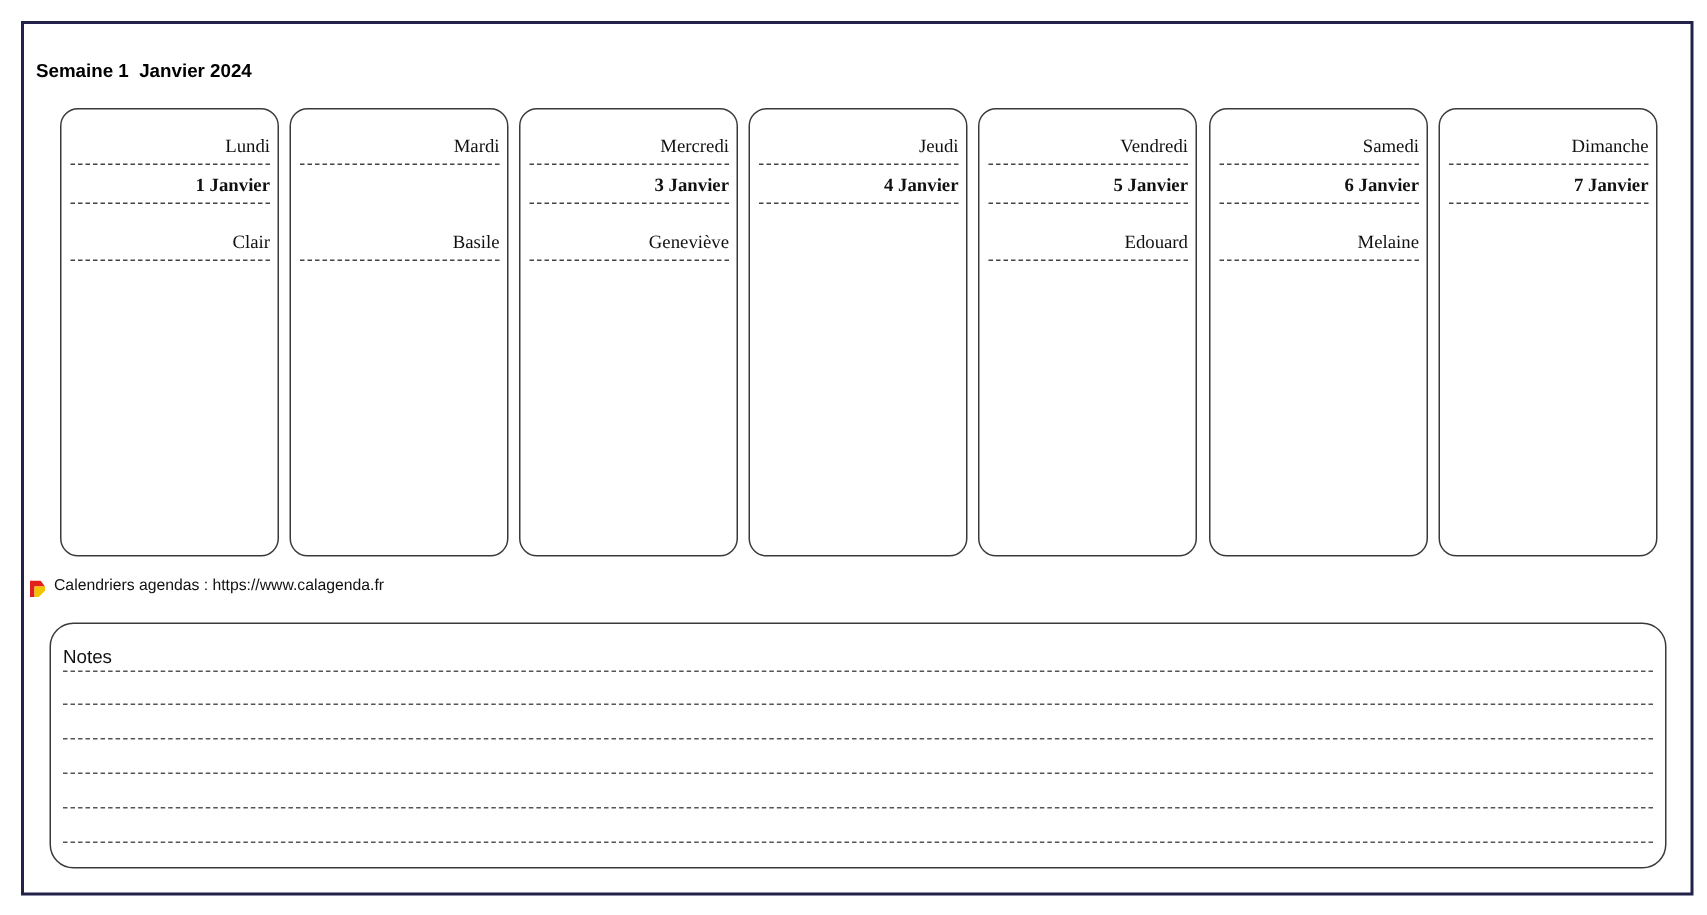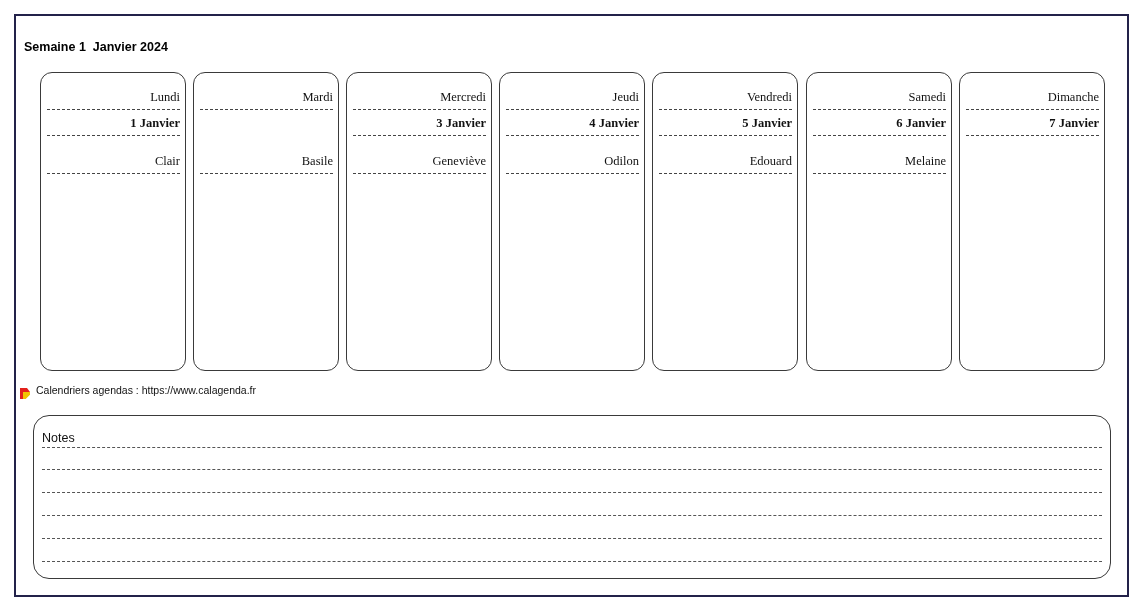--- a/index.html
+++ b/index.html
@@ -35,21 +35,20 @@
   <div class="row r2">Basile</div>
 </div>
 <div class="day" style="left:346px;">
   <div class="row r0">Mercredi</div>
   <div class="row r1">3 Janvier</div>
   <div class="row r2">Geneviève</div>
 </div>
 <div class="day" style="left:499px;">
   <div class="row r0">Jeudi</div>
   <div class="row r1">4 Janvier</div>
-  <div class="row r2">Odilon</div>
 </div>
 <div class="day" style="left:652px;">
   <div class="row r0">Vendredi</div>
   <div class="row r1">5 Janvier</div>
   <div class="row r2">Edouard</div>
 </div>
 <div class="day" style="left:806px;">
   <div class="row r0">Samedi</div>
   <div class="row r1">6 Janvier</div>
   <div class="row r2">Melaine</div>

